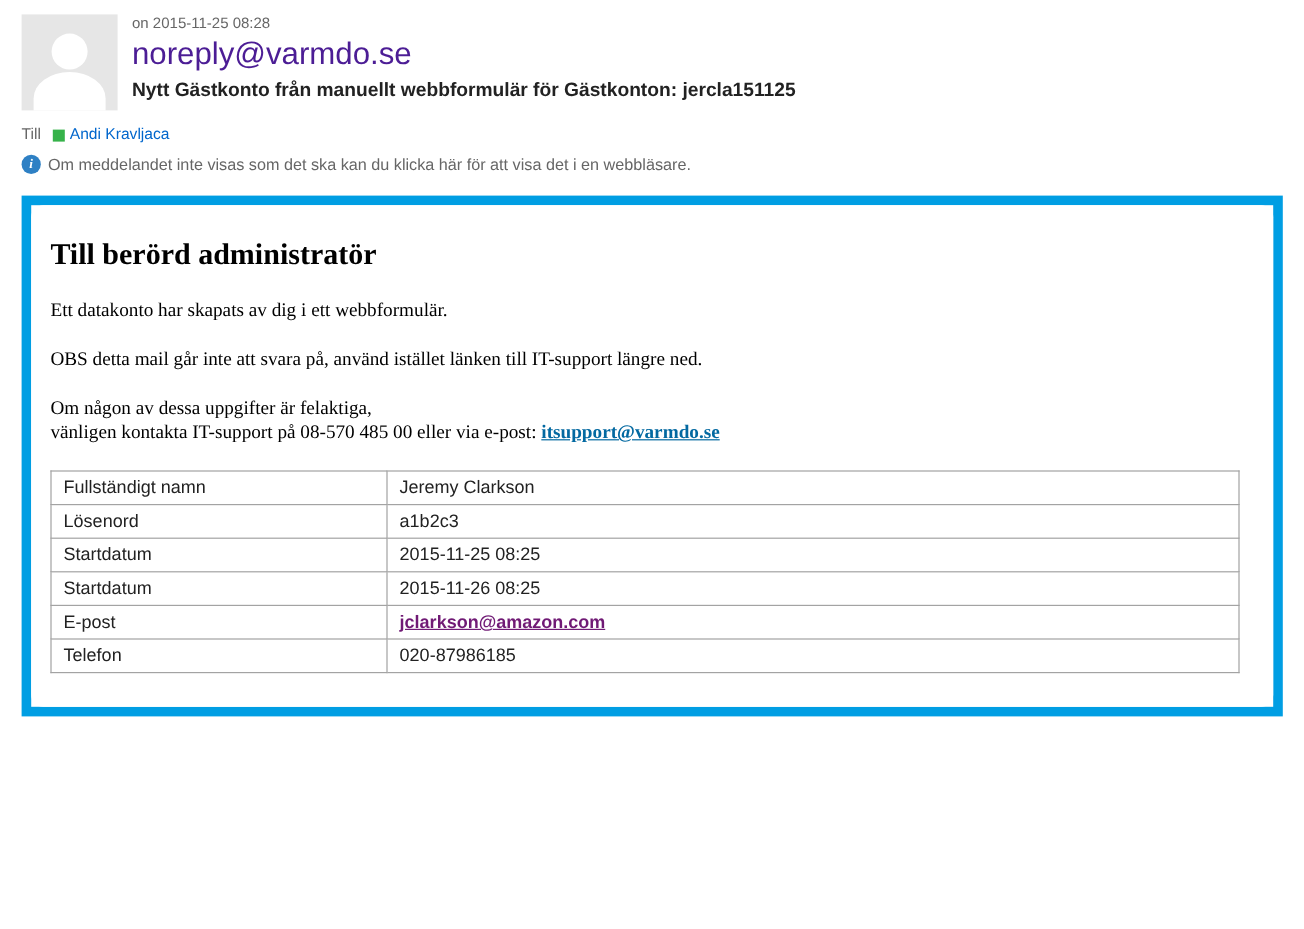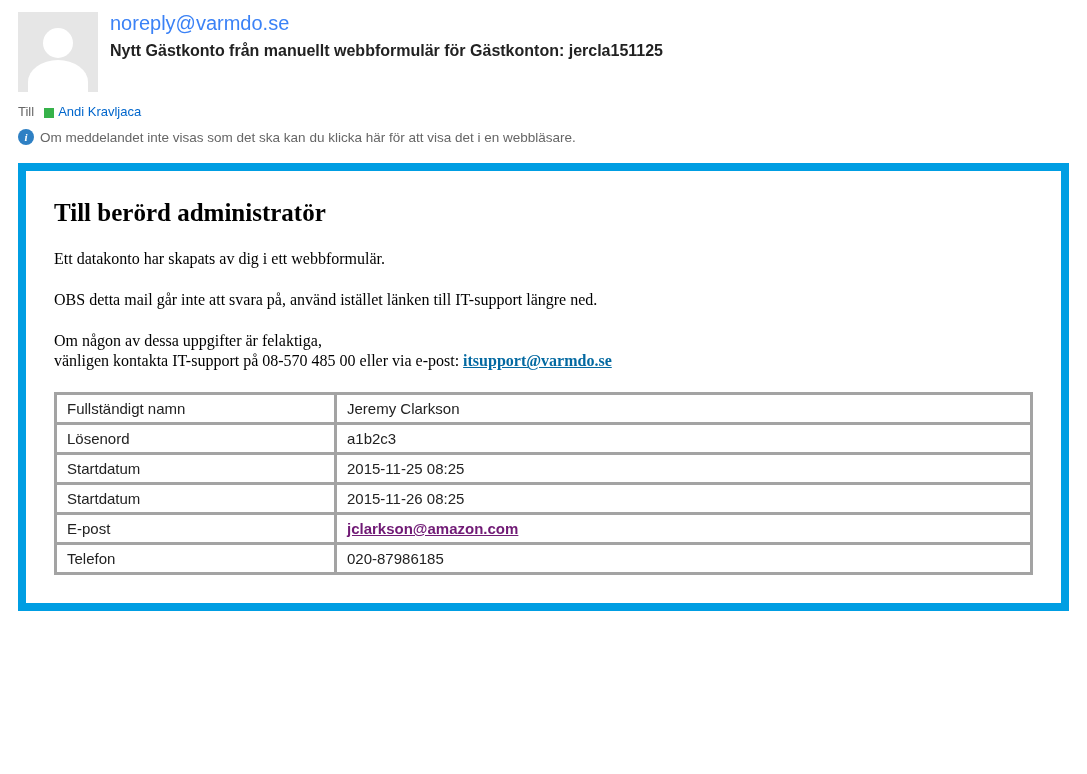--- a/index.html
+++ b/index.html
@@ -46,22 +46,22 @@
     .header-text {
       flex: 1;
       padding-top: 0;
     }
     .timestamp {
       color: #666;
       font-size: 12.5px;
       margin-bottom: 4px;
     }
     .from-address {
-      color: #3b82f6;
-      font-size: 20px;
+      color: #4c1d95;
+      font-size: 26px;
       font-weight: 300;
       line-height: 1.1;
       margin-bottom: 8px;
     }
     .subject {
       color: #222;
       font-size: 16px;
       font-weight: 600;
     }
     .to-row {
@@ -117,21 +117,21 @@
     }
     .body-wrap-right {
       border-right: 8px solid #009ee3;
       padding: 0;
     }
     .body-wrap-bottom {
       border-bottom: 8px solid #009ee3;
     }
     .body-inner {
       background: #fff;
-      padding: 28px 28px 28px 28px;
+      padding: 28px 28px 28px 16px;
       border-radius: 10px;
     }
     .body-inner h1 {
       font-family: "Times New Roman", Times, serif;
       font-weight: bold;
       font-size: 25px;
       margin: 0 0 22px 0;
       color: #000;
     }
     .body-inner p {
@@ -148,21 +148,21 @@
       font-weight: bold;
     }
     table.account {
       width: 100%;
       border-collapse: collapse;
       margin-top: 20px;
       font-family: "Segoe UI", Tahoma, sans-serif;
       font-size: 15px;
     }
     table.account td {
-      border: 3px solid #a3a3a3;
+      border: 1px solid #a3a3a3;
       padding: 5px 10px;
       color: #222;
       vertical-align: middle;
     }
     table.account td.label-cell {
       width: 280px;
     }
     table.account a {
       color: #701a75;
       text-decoration: underline;
@@ -171,20 +171,21 @@
   </style>
 </head>
 <body>
 
 <div class="email-header">
   <div class="avatar">
     <div class="avatar-head"></div>
     <div class="avatar-body"></div>
   </div>
   <div class="header-text">
+    <div class="timestamp">on 2015-11-25 08:28</div>
     <div class="from-address">noreply@varmdo.se</div>
     <div class="subject">Nytt Gästkonto från manuellt webbformulär för Gästkonton: jercla151125</div>
   </div>
 </div>
 
 <div class="to-row">
   <span class="to-label">Till</span>
   <span>
     <span class="presence"></span><span class="recipient">Andi Kravljaca</span>
   </span>

